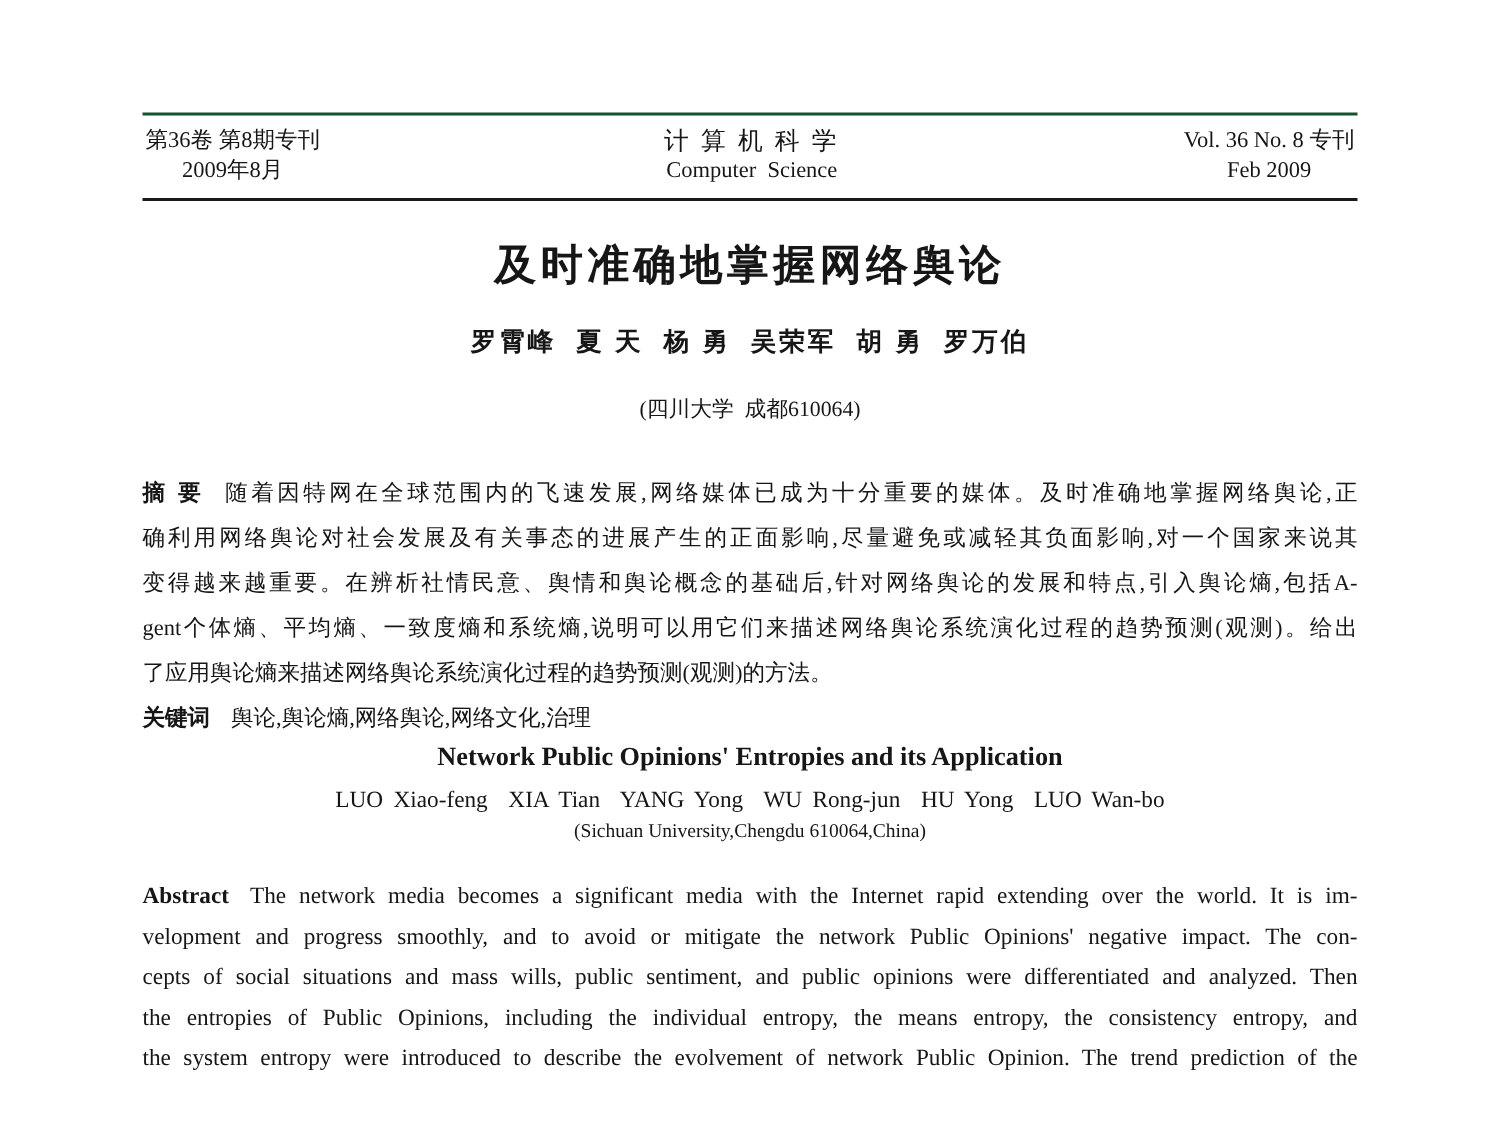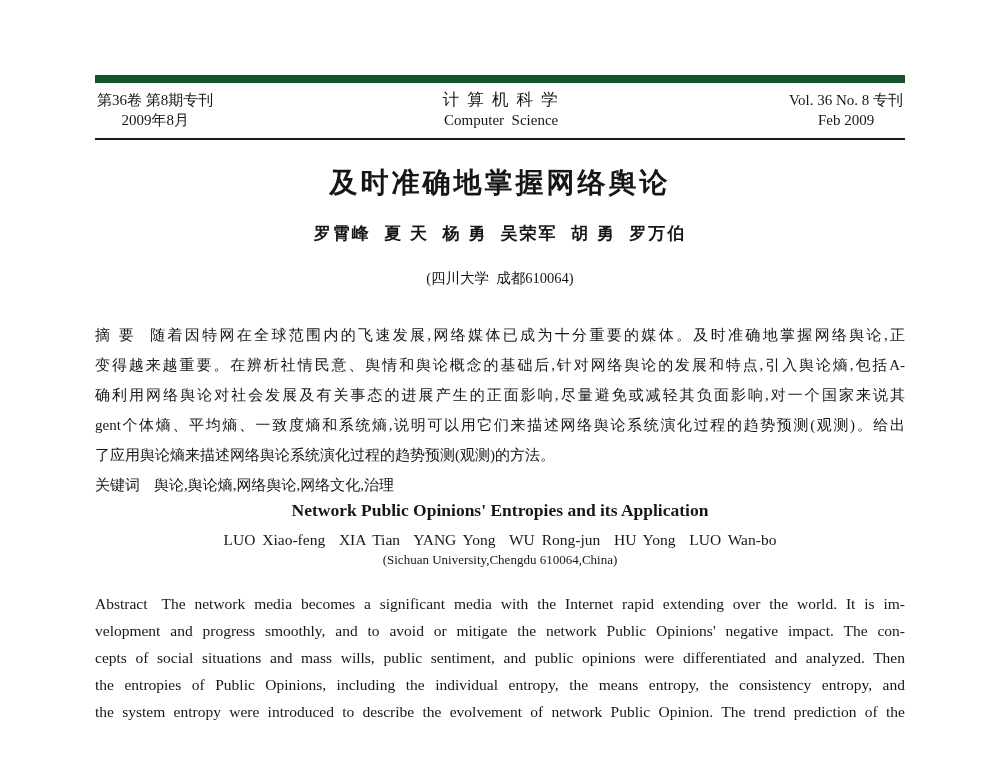--- a/index.html
+++ b/index.html
@@ -12,21 +12,21 @@
     overflow:hidden;
     box-sizing:border-box;
     padding:0 95px;
     font-family:"Liberation Serif","DejaVu Serif",serif;
   }
   .pre{white-space:pre-wrap;}
 
   
   .journal-header{
     margin-top:75px;
-    border-top:8px solid #14532d;
+    border-top:2px solid #14532d;
     border-bottom:2px solid #1a1a1a;
     padding:7px 2px 8px 2px;
     display:flex;
     justify-content:space-between;
     align-items:center;
     gap:40px;
   }
   .jh-col{font-size:15px;line-height:20px;font-family:"Liberation Serif","DejaVu Serif",serif;}
   .jh-left{text-align:center;}
   .jh-center{text-align:center;}
@@ -54,21 +54,21 @@
     margin-top:24px;
     text-align:center;
     font-size:14.5px;
   }
 
   
   .abstract-cn{margin-top:32px;font-size:15px;line-height:30px;}
   .abs-line{text-align:justify;}
   .abs-line.just{text-align-last:justify;}
   .b-label{
-    font-weight:normal;
+    font-weight:bold;
     font-family:"Liberation Sans","DejaVu Sans",sans-serif;
     margin-right:14px;
   }
   .meta-row{font-size:15px;line-height:30px;}
   .clc-gap{display:inline-block;width:34px;}
 
   
   .title-en{
     text-align:center;
     font-size:17.5px;
@@ -114,22 +114,22 @@
   <div class="title-cn">及时准确地掌握网络舆论</div>
 
   <div class="authors-cn pre">罗霄峰  夏 天  杨 勇  吴荣军  胡 勇  罗万伯</div>
 
   <div class="affil-cn pre">(四川大学  成都610064)</div>
 
   <div class="abstract-cn">
     <div class="abs-line just">
       <span class="b-label">摘  要</span><span>随着因特网在全球范围内的飞速发展,网络媒体已成为十分重要的媒体。及时准确地掌握网络舆论,正</span>
     </div>
+    <div class="abs-line just">确利用网络舆论对社会发展及有关事态的进展产生的正面影响,尽量避免或减轻其负面影响,对一个国家来说其</div>
     <div class="abs-line just">变得越来越重要。在辨析社情民意、舆情和舆论概念的基础后,针对网络舆论的发展和特点,引入舆论熵,包括A-</div>
-    <div class="abs-line just">确利用网络舆论对社会发展及有关事态的进展产生的正面影响,尽量避免或减轻其负面影响,对一个国家来说其</div>
     <div class="abs-line just">gent个体熵、平均熵、一致度熵和系统熵,说明可以用它们来描述网络舆论系统演化过程的趋势预测(观测)。给出</div>
     <div class="abs-line">了应用舆论熵来描述网络舆论系统演化过程的趋势预测(观测)的方法。</div>
   </div>
 
   <div class="meta-row">
     <span class="b-label">关键词</span><span>舆论,舆论熵,网络舆论,网络文化,治理</span>
   </div>
 
 
   <div class="title-en">Network Public Opinions' Entropies and its Application</div>

